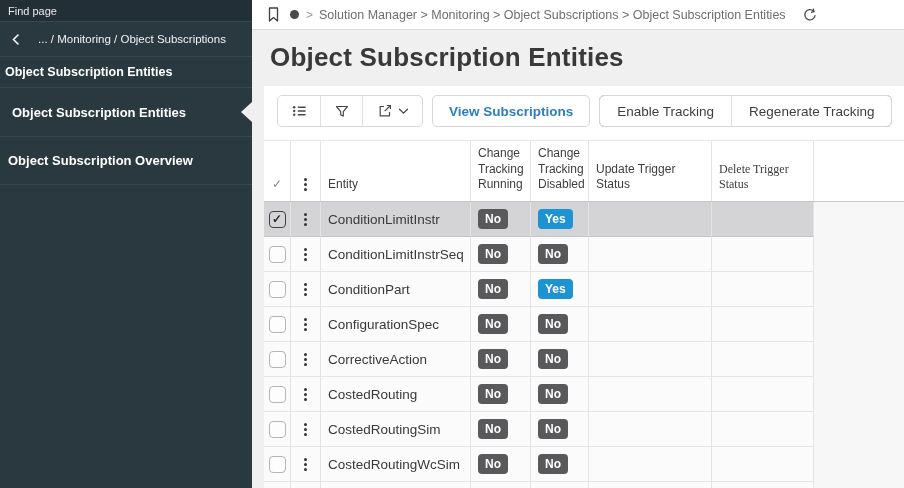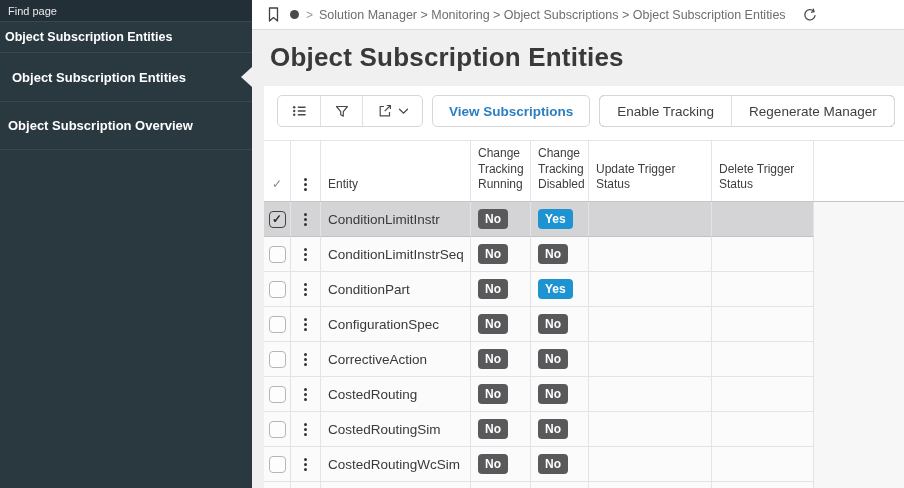--- a/index.html
+++ b/index.html
@@ -50,21 +50,21 @@
   .grid { flex:1; display:flex; flex-direction:column; overflow:hidden; }
   .thead { display:flex; border-top:1px solid #e6e6e8; border-bottom:1px solid #c7c7c9; height:62px; background:#fff; flex:none; }
   .thead .cell { display:flex; align-items:flex-end; padding:0 6px 8px 7px; font-size:12px; color:#3e3e40; line-height:1.3; }
   .cell { border-right:1px solid #e4e4e6; }
   .c-check { width:27px; min-width:27px; display:flex; align-items:center; justify-content:center; }
   .c-kebab { width:30px; min-width:30px; display:flex; align-items:center; justify-content:center; }
   .c-entity { width:150px; min-width:150px; }
   .c-ctr { width:60px; min-width:60px; }
   .c-ctd { width:58px; min-width:58px; }
   .c-uts { width:123px; min-width:123px; }
-  .c-dts { width:102px; min-width:102px; }
+  .c-dts { width:102px; min-width:102px;font-family:Liberation Serif, serif; }
   .c-fill { flex:1; border-right:none; }
   .thead .c-check { align-items:flex-end; justify-content:center; padding:0 0 8px 0; color:#8a8a8c; font-size:12px; }
   .thead .c-kebab { align-items:flex-end; justify-content:center; padding:0 0 6px 0; }
 
   .trow { display:flex; height:35px; flex:none; background:#fbfbfc; cursor:pointer; }
   .trow .cell { display:flex; align-items:center; border-bottom:1px solid #e4e4e6; }
   .trow .c-entity { padding-left:7px; font-size:13.5px; color:#39393b; }
   .trow .c-ctr, .trow .c-ctd { padding-left:7px; }
   .trow .c-fill { background:#f7f7f8; border-bottom:none; }
   .trow.selected .cell { background:#d4d4d6; border-bottom:1px solid #c2c2c4; }
@@ -81,20 +81,28 @@
   .badge { display:inline-block; padding:2.5px 7px; border-radius:4px; font-size:12px; font-weight:bold; color:#fff; line-height:1.25; }
 
   svg { display:block; }
 </style>
 </head>
 <body>
 
 <div class="sidebar">
   <div class="find-bar">
     <span>Find page</span>
+  </div>
+  <div class="side-back">
+    <span class="chev">
+      <svg width="11" height="13" viewBox="0 0 11 13">
+          <path d="M8 2 L3.5 6.5 L8 11" stroke="#ffffff" stroke-width="1.6" fill="none" stroke-linecap="round"></path>
+        </svg>
+    </span>
+    <span class="lbl">... / Monitoring / Object Subscriptions</span>
   </div>
   <div class="side-section">Object Subscription Entities</div>
   <div class="nav-item first selected">
     <span>Object Subscription Entities</span>
   </div>
   <div class="nav-item second">
     <span>Object Subscription Overview</span>
   </div>
 </div>
 
@@ -145,21 +153,21 @@
             <path d="M9.8 2.5h3.6v3.6" stroke="#4a4a4c" stroke-width="1.2" fill="none"></path>
           </svg>
           <svg width="11" height="7" viewBox="0 0 11 7">
             <path d="M1.5 1.2 L5.5 5.2 L9.5 1.2" stroke="#4a4a4c" stroke-width="1.3" fill="none" stroke-linecap="round"></path>
           </svg>
         </span>
       </div>
       <button class="btn primary-text">View Subscriptions</button>
       <div class="btn-group">
         <span class="gbtn">Enable Tracking</span>
-        <span class="gbtn">Regenerate Manager</span>
+        <span class="gbtn">Regenerate Tracking</span>
       </div>
     </div>
 
     <div class="grid">
       <div class="thead">
         <div class="cell c-check">✓</div>
         <div class="cell c-kebab">
           <span class="kebab">
               <i></i>
               <i></i>

